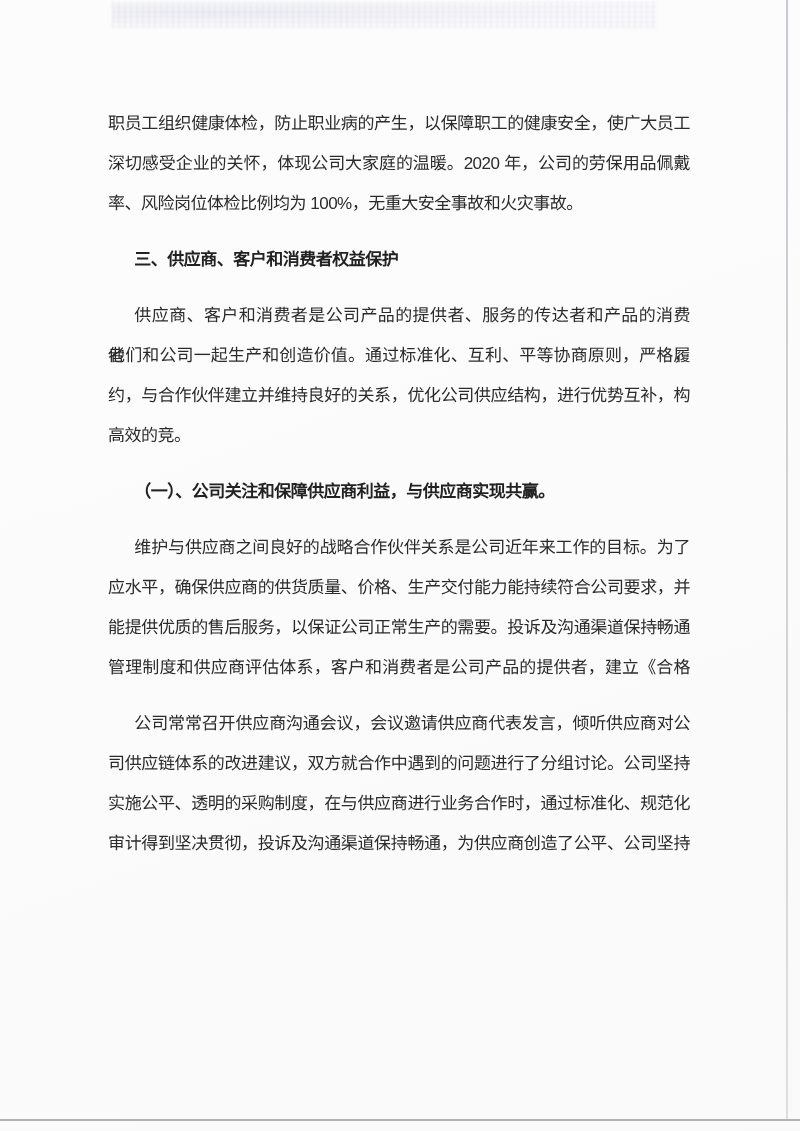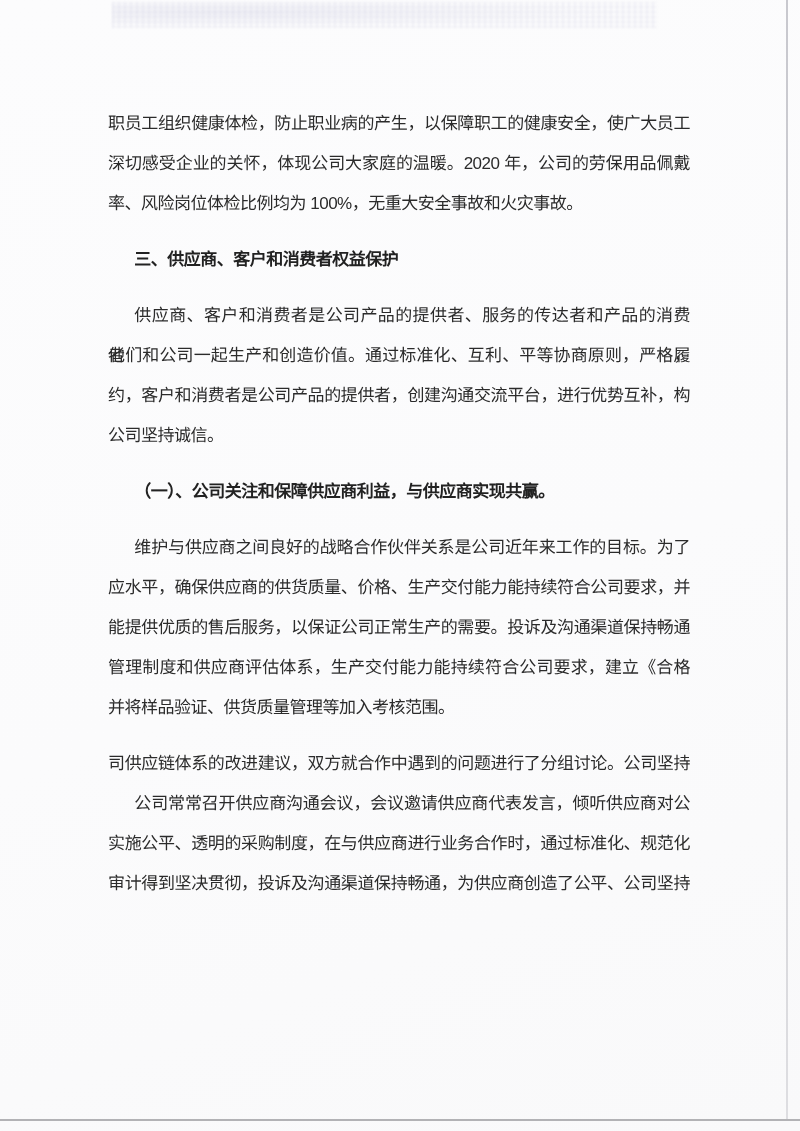--- a/index.html
+++ b/index.html
@@ -66,35 +66,34 @@
         <div class="line fill">职员工组织健康体检，防止职业病的产生，以保障职工的健康安全，使广大员工</div>
         <div class="line fill">深切感受企业的关怀，体现公司大家庭的温暖。2020 年，公司的劳保用品佩戴</div>
         <div class="line">率、风险岗位体检比例均为 100%，无重大安全事故和火灾事故。</div>
       </div>
       <div class="para heading">
         <div class="line indent">三、供应商、客户和消费者权益保护</div>
       </div>
       <div class="para body">
         <div class="line indent fill">供应商、客户和消费者是公司产品的提供者、服务的传达者和产品的消费者，</div>
         <div class="line fill">他们和公司一起生产和创造价值。通过标准化、互利、平等协商原则，严格履</div>
-        <div class="line fill">约，客户和消费者是公司产品的提供者，创建沟通交流平台，进行优势互补，构</div>
-        <div class="line">公司坚持诚信。</div>
+        <div class="line fill">约，与合作伙伴建立并维持良好的关系，优化公司供应结构，进行优势互补，构</div>
+        <div class="line">高效的竞。</div>
       </div>
       <div class="para heading">
         <div class="line indent">（一）、公司关注和保障供应商利益，与供应商实现共赢。</div>
       </div>
       <div class="para body">
         <div class="line indent fill">维护与供应商之间良好的战略合作伙伴关系是公司近年来工作的目标。为了</div>
         <div class="line fill">应水平，确保供应商的供货质量、价格、生产交付能力能持续符合公司要求，并</div>
         <div class="line fill">能提供优质的售后服务，以保证公司正常生产的需要。投诉及沟通渠道保持畅通</div>
-        <div class="line fill">管理制度和供应商评估体系，生产交付能力能持续符合公司要求，建立《合格</div>
-        <div class="line">并将样品验证、供货质量管理等加入考核范围。</div>
+        <div class="line fill">管理制度和供应商评估体系，客户和消费者是公司产品的提供者，建立《合格</div>
       </div>
       <div class="para body">
+        <div class="line indent fill">公司常常召开供应商沟通会议，会议邀请供应商代表发言，倾听供应商对公</div>
         <div class="line fill">司供应链体系的改进建议，双方就合作中遇到的问题进行了分组讨论。公司坚持</div>
-        <div class="line indent fill">公司常常召开供应商沟通会议，会议邀请供应商代表发言，倾听供应商对公</div>
         <div class="line fill">实施公平、透明的采购制度，在与供应商进行业务合作时，通过标准化、规范化</div>
         <div class="line fill">审计得到坚决贯彻，投诉及沟通渠道保持畅通，为供应商创造了公平、公司坚持</div>
       </div>
     </div>
   <div class="edge-right"></div>
   <div class="edge-bottom"></div>
 </div>
 
 </body></html>

